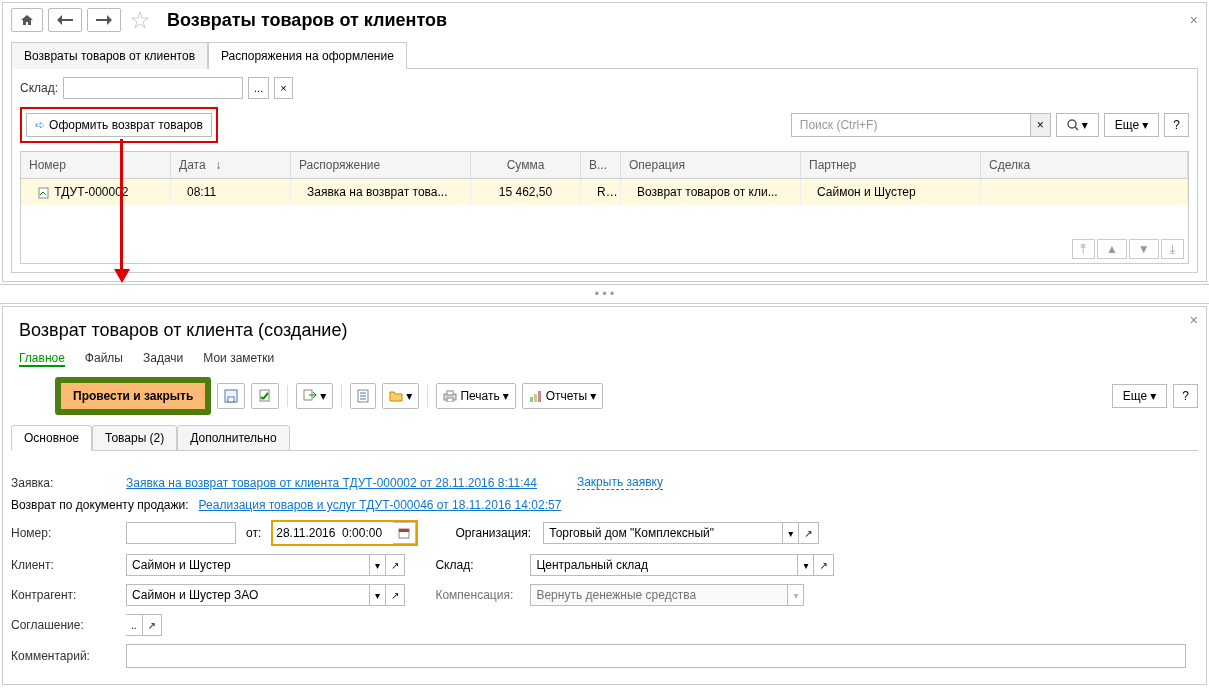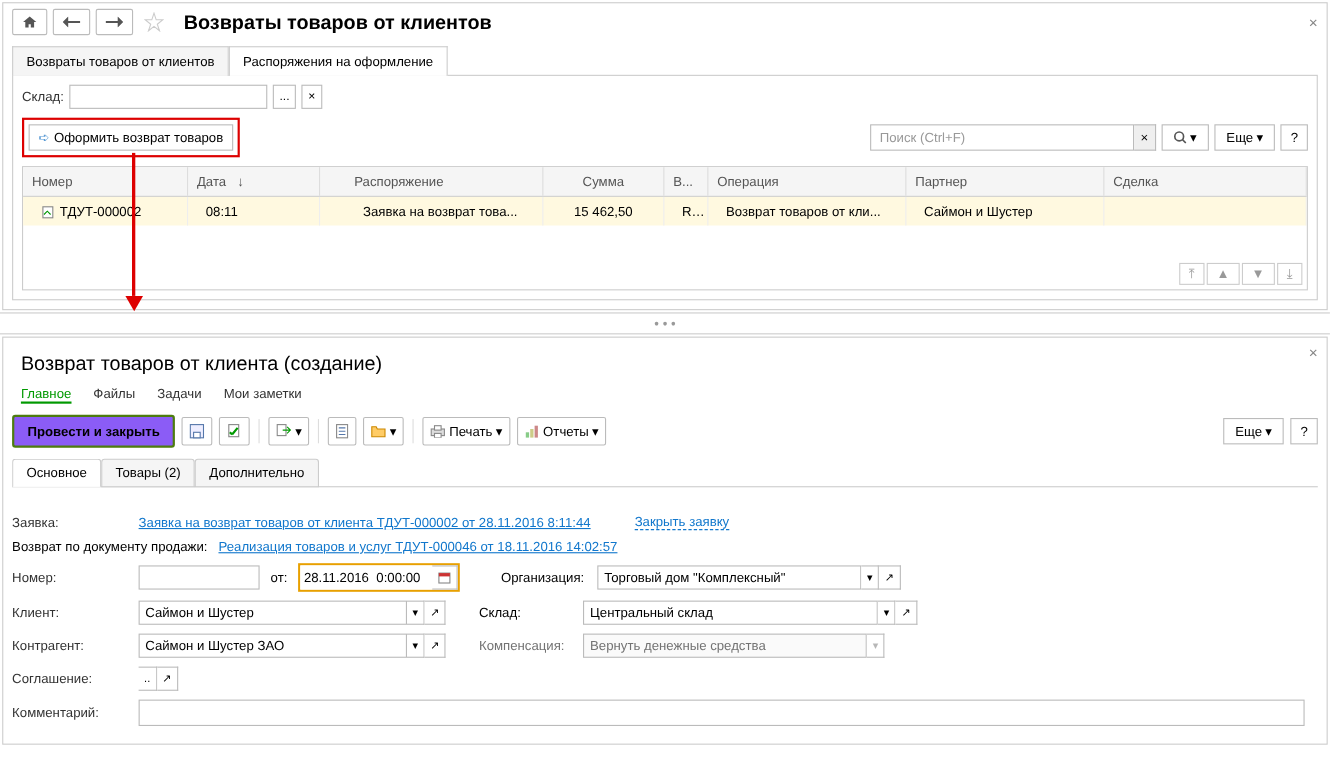--- a/index.html
+++ b/index.html
@@ -28,37 +28,37 @@
 .search-x { border: 1px solid #bbb; border-left: none; padding: 2px 6px; height: 24px; cursor: pointer; }
 .more-btn { border: 1px solid #bbb; background: #fff; padding: 3px 10px; cursor: pointer; height: 24px; display: inline-flex; align-items: center; gap: 3px; }
 .help-btn { border: 1px solid #bbb; background: #fff; padding: 3px 8px; cursor: pointer; height: 24px; }
 .grid { border: 1px solid #ccc; }
 .grid-header { display: flex; background: #f5f5f5; border-bottom: 1px solid #ccc; }
 .grid-header > div { padding: 6px 8px; border-right: 1px solid #ddd; color: #555; }
 .grid-row { display: flex; background: #fff9e0; }
 .grid-row > div { padding: 6px 16px; border-right: 1px solid #eee; white-space: nowrap; overflow: hidden; text-overflow: ellipsis; }
 .col-num { width: 150px; }
 .col-date { width: 120px; }
-.col-order { width: 180px; margin-left: 23px; }
+.col-order { width: 180px; }
 .col-sum { width: 110px; text-align: center; }
 .col-v { width: 40px; }
 .col-op { width: 180px; }
 .col-partner { width: 180px; }
 .col-deal { flex: 1; }
 .nav-arrows { display: flex; justify-content: flex-end; padding: 4px; gap: 2px; }
 .nav-arrows button { border: 1px solid #ccc; background: #fff; padding: 2px 8px; cursor: pointer; color: #999; }
 .red-arrow { text-align: center; margin: 8px 0 0 100px; position: relative; }
 .splitter { text-align: center; color: #999; padding: 2px; border-top: 1px solid #ccc; border-bottom: 1px solid #ccc; }
 .bottom-panel { border: 1px solid #ccc; margin: 2px; padding: 8px; position: relative; }
 .doc-title { font-size: 18px; padding: 5px 0 10px 8px; }
 .doc-nav { display: flex; gap: 20px; padding: 0 8px 10px 8px; }
 .doc-nav-item { cursor: pointer; color: #333; }
 .doc-nav-item.active { color: #090; border-bottom: 2px solid #090; }
 .doc-toolbar { display: flex; align-items: center; gap: 6px; padding: 0 0 10px 0; }
-.yellow-btn { background: #8b5cf6; border: 2px solid #4d7c0f; padding: 6px 12px; font-weight: bold; cursor: pointer; border-radius: 3px; }
+.yellow-btn { background: #fdba74; border: 6px solid #4d7c0f; padding: 6px 12px; font-weight: bold; cursor: pointer; border-radius: 3px; margin-left: 44px; }
 .icon-btn { border: 1px solid #bbb; background: #fff; padding: 4px 6px; cursor: pointer; height: 26px; display: inline-flex; align-items: center; gap: 3px; border-radius: 2px; }
 .sep { width: 1px; height: 22px; background: #ddd; margin: 0 2px; }
 .doc-tabs { display: flex; border-bottom: 1px solid #ccc; margin-bottom: 24px; }
 .doc-tab { border: 1px solid #ccc; padding: 5px 12px; cursor: pointer; background: #f5f5f5; margin-bottom: -1px; border-radius: 3px 3px 0 0; }
 .doc-tab.active { background: #fff; border-bottom: 1px solid #fff; }
 .field-row { display: flex; align-items: center; margin-bottom: 8px; gap: 5px; }
 .field-label { width: 110px; color: #333; }
 .link { color: #17c; text-decoration: underline; cursor: pointer; }
 .link.dashed { text-decoration: none; border-bottom: 1px dashed #17c; }
 .input-group { display: flex; align-items: center; }

